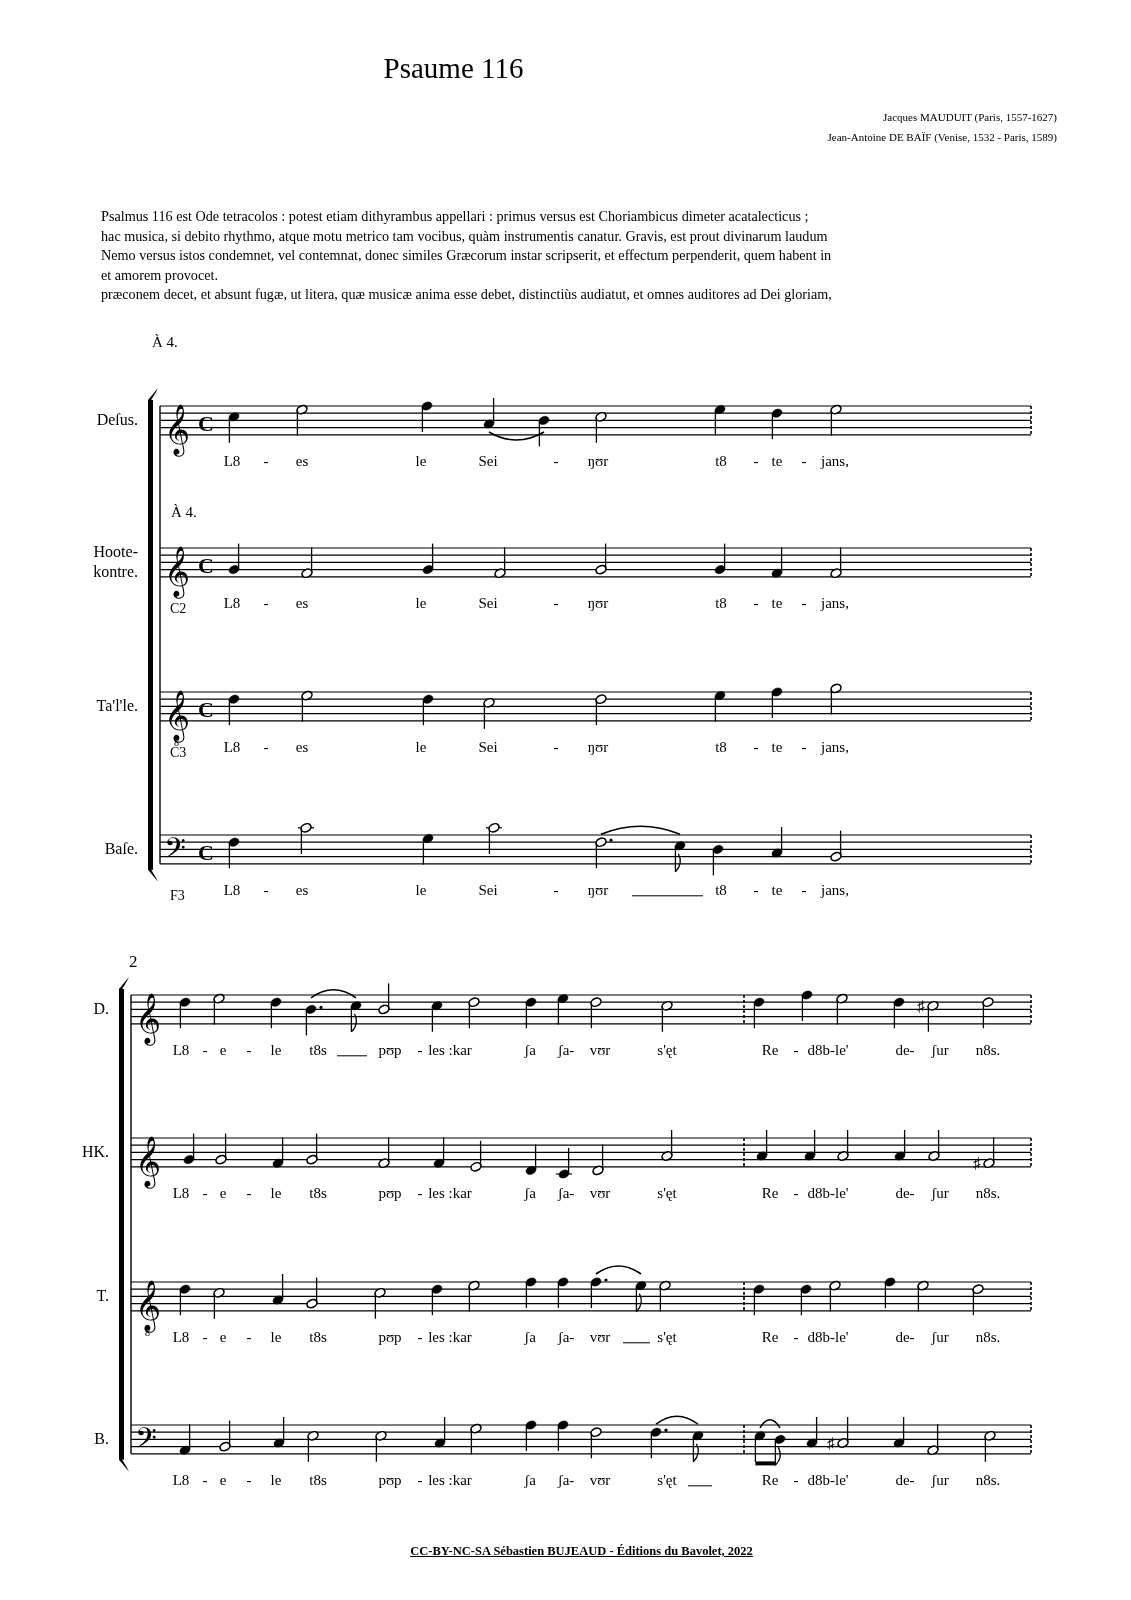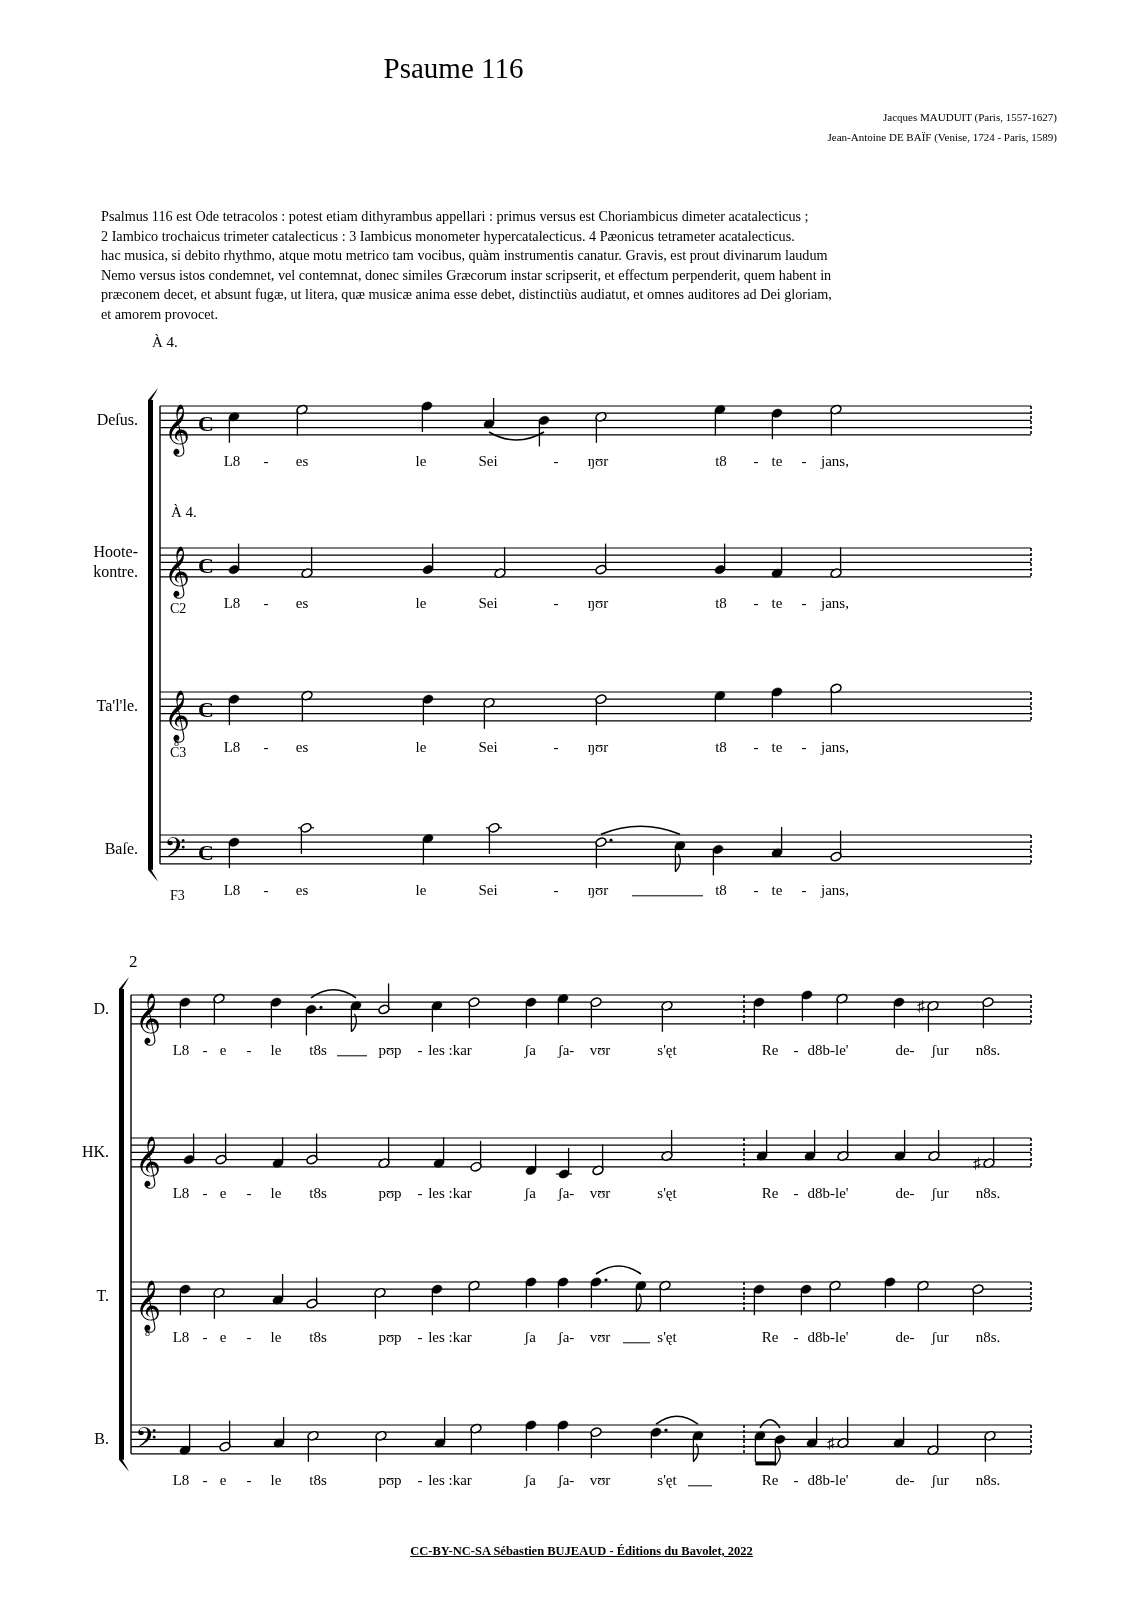--- a/index.html
+++ b/index.html
@@ -13,30 +13,29 @@
             font-size:12.5px; font-weight:bold;text-decoration:underline; }
   svg.score { position:absolute; left:0; top:0; }
 </style>
 </head>
 <body>
 
 <div class="title">Psaume 116</div>
 
 <div class="credits">
   <div>Jacques MAUDUIT (Paris, 1557-1627)</div>
-  <div>Jean-Antoine DE BAÏF (Venise, 1724 - Paris, 1589)</div>
+  <div>Jean-Antoine DE BAÏF (Venise, 1532 - Paris, 1589)</div>
 </div>
 
 <div class="preface">
   <p>Psalmus 116 est Ode tetracolos : potest etiam dithyrambus appellari : primus versus est Choriambicus dimeter acatalecticus ;</p>
-  <p>2 Iambico trochaicus trimeter catalecticus : 3 Iambicus monometer hypercatalecticus. 4 Pæonicus tetrameter acatalecticus.</p>
   <p>hac musica, si debito rhythmo, atque motu metrico tam vocibus, quàm instrumentis canatur. Gravis, est prout divinarum laudum</p>
   <p>Nemo versus istos condemnet, vel contemnat, donec similes Græcorum instar scripserit, et effectum perpenderit, quem habent in</p>
+  <p>et amorem provocet.</p>
   <p>præconem decet, et absunt fugæ, ut litera, quæ musicæ anima esse debet, distinctiùs audiatut, et omnes auditores ad Dei gloriam,</p>
-  <p>et amorem provocet.</p>
 </div>
 
 <svg class="score" id="score" width="1131" height="1600" viewBox="0 0 1131 1600" xmlns="http://www.w3.org/2000/svg">
     <g>
       <rect x="148" y="400" width="5" height="469.79999999999995" fill="#000"></rect>
       <path d="M148,400 L158,388 L156,392 L150,402 Z" fill="#000"></path>
       <path d="M148,869.8 L158,881.8 L156,877.8 L150,867.8 Z" fill="#000"></path>
       <line x1="160" y1="406" x2="160" y2="863.8" stroke="#000" stroke-width="1.4"></line>
       <text x="152" y="347" font-size="15" font-family="&quot;Liberation Serif&quot;, &quot;DejaVu Serif&quot;, serif" text-anchor="start">À 4.</text>
       <text x="171" y="517" font-size="15" font-family="&quot;Liberation Serif&quot;, &quot;DejaVu Serif&quot;, serif" text-anchor="start">À 4.</text>

